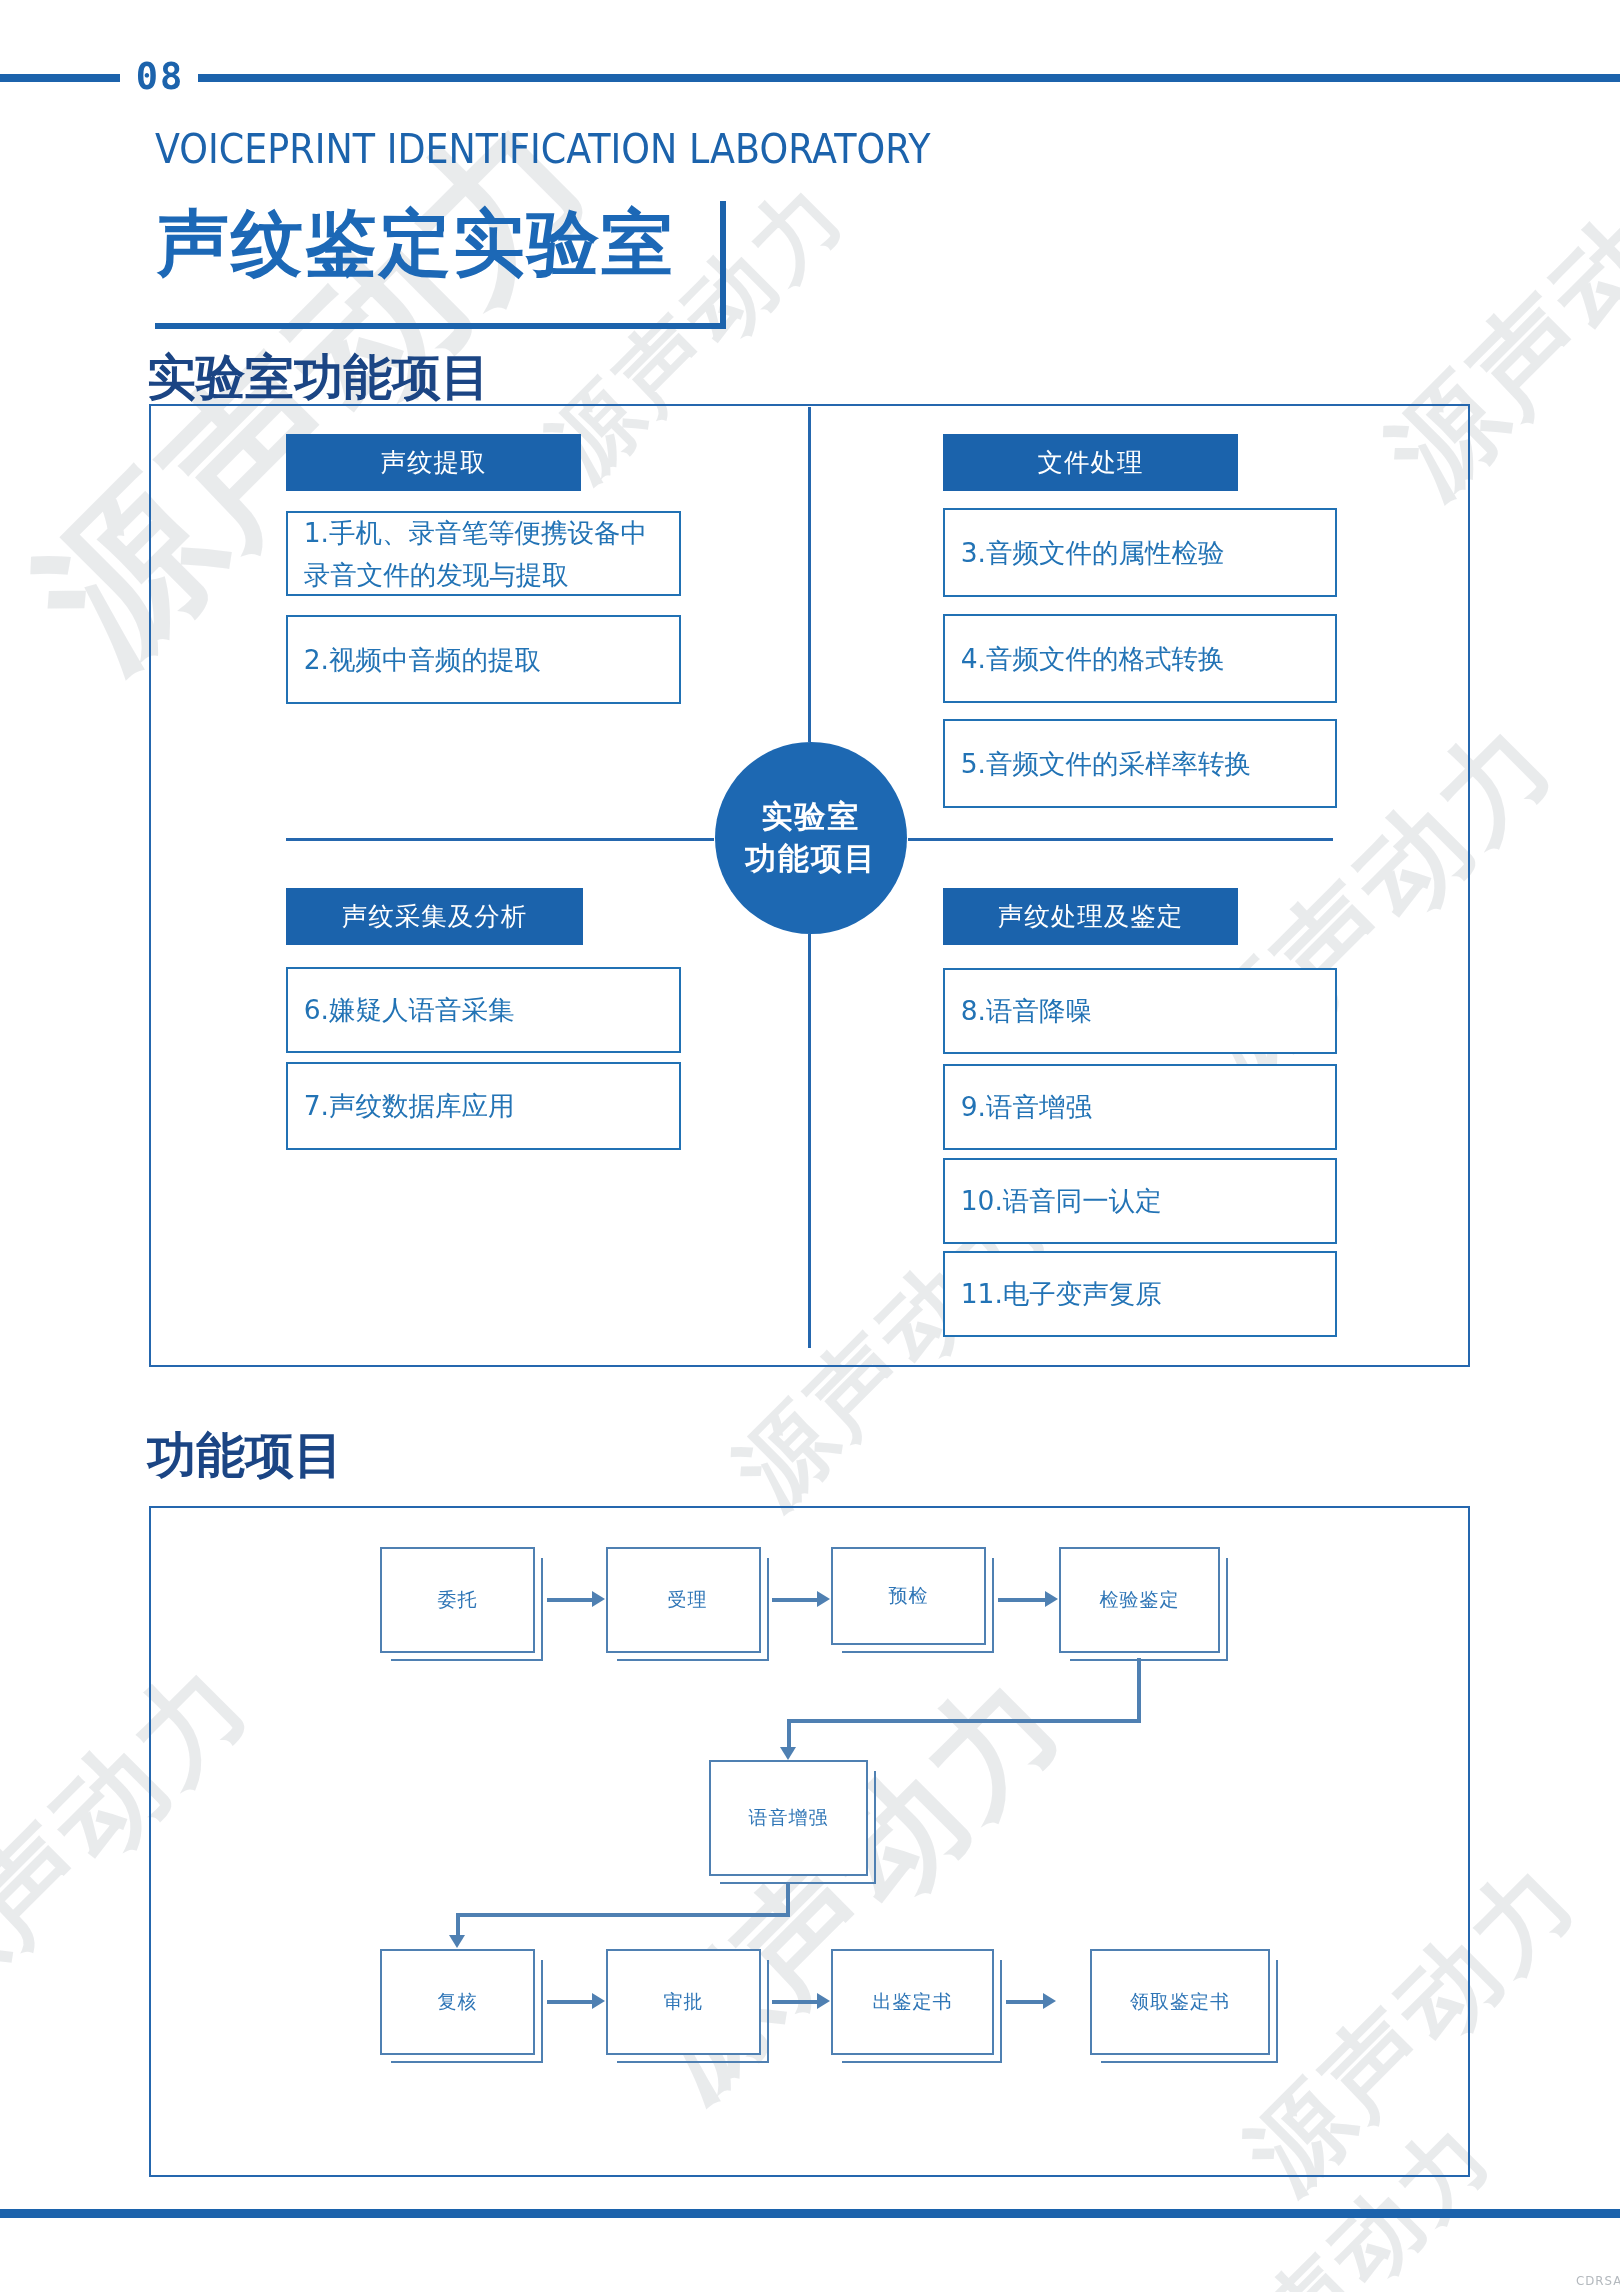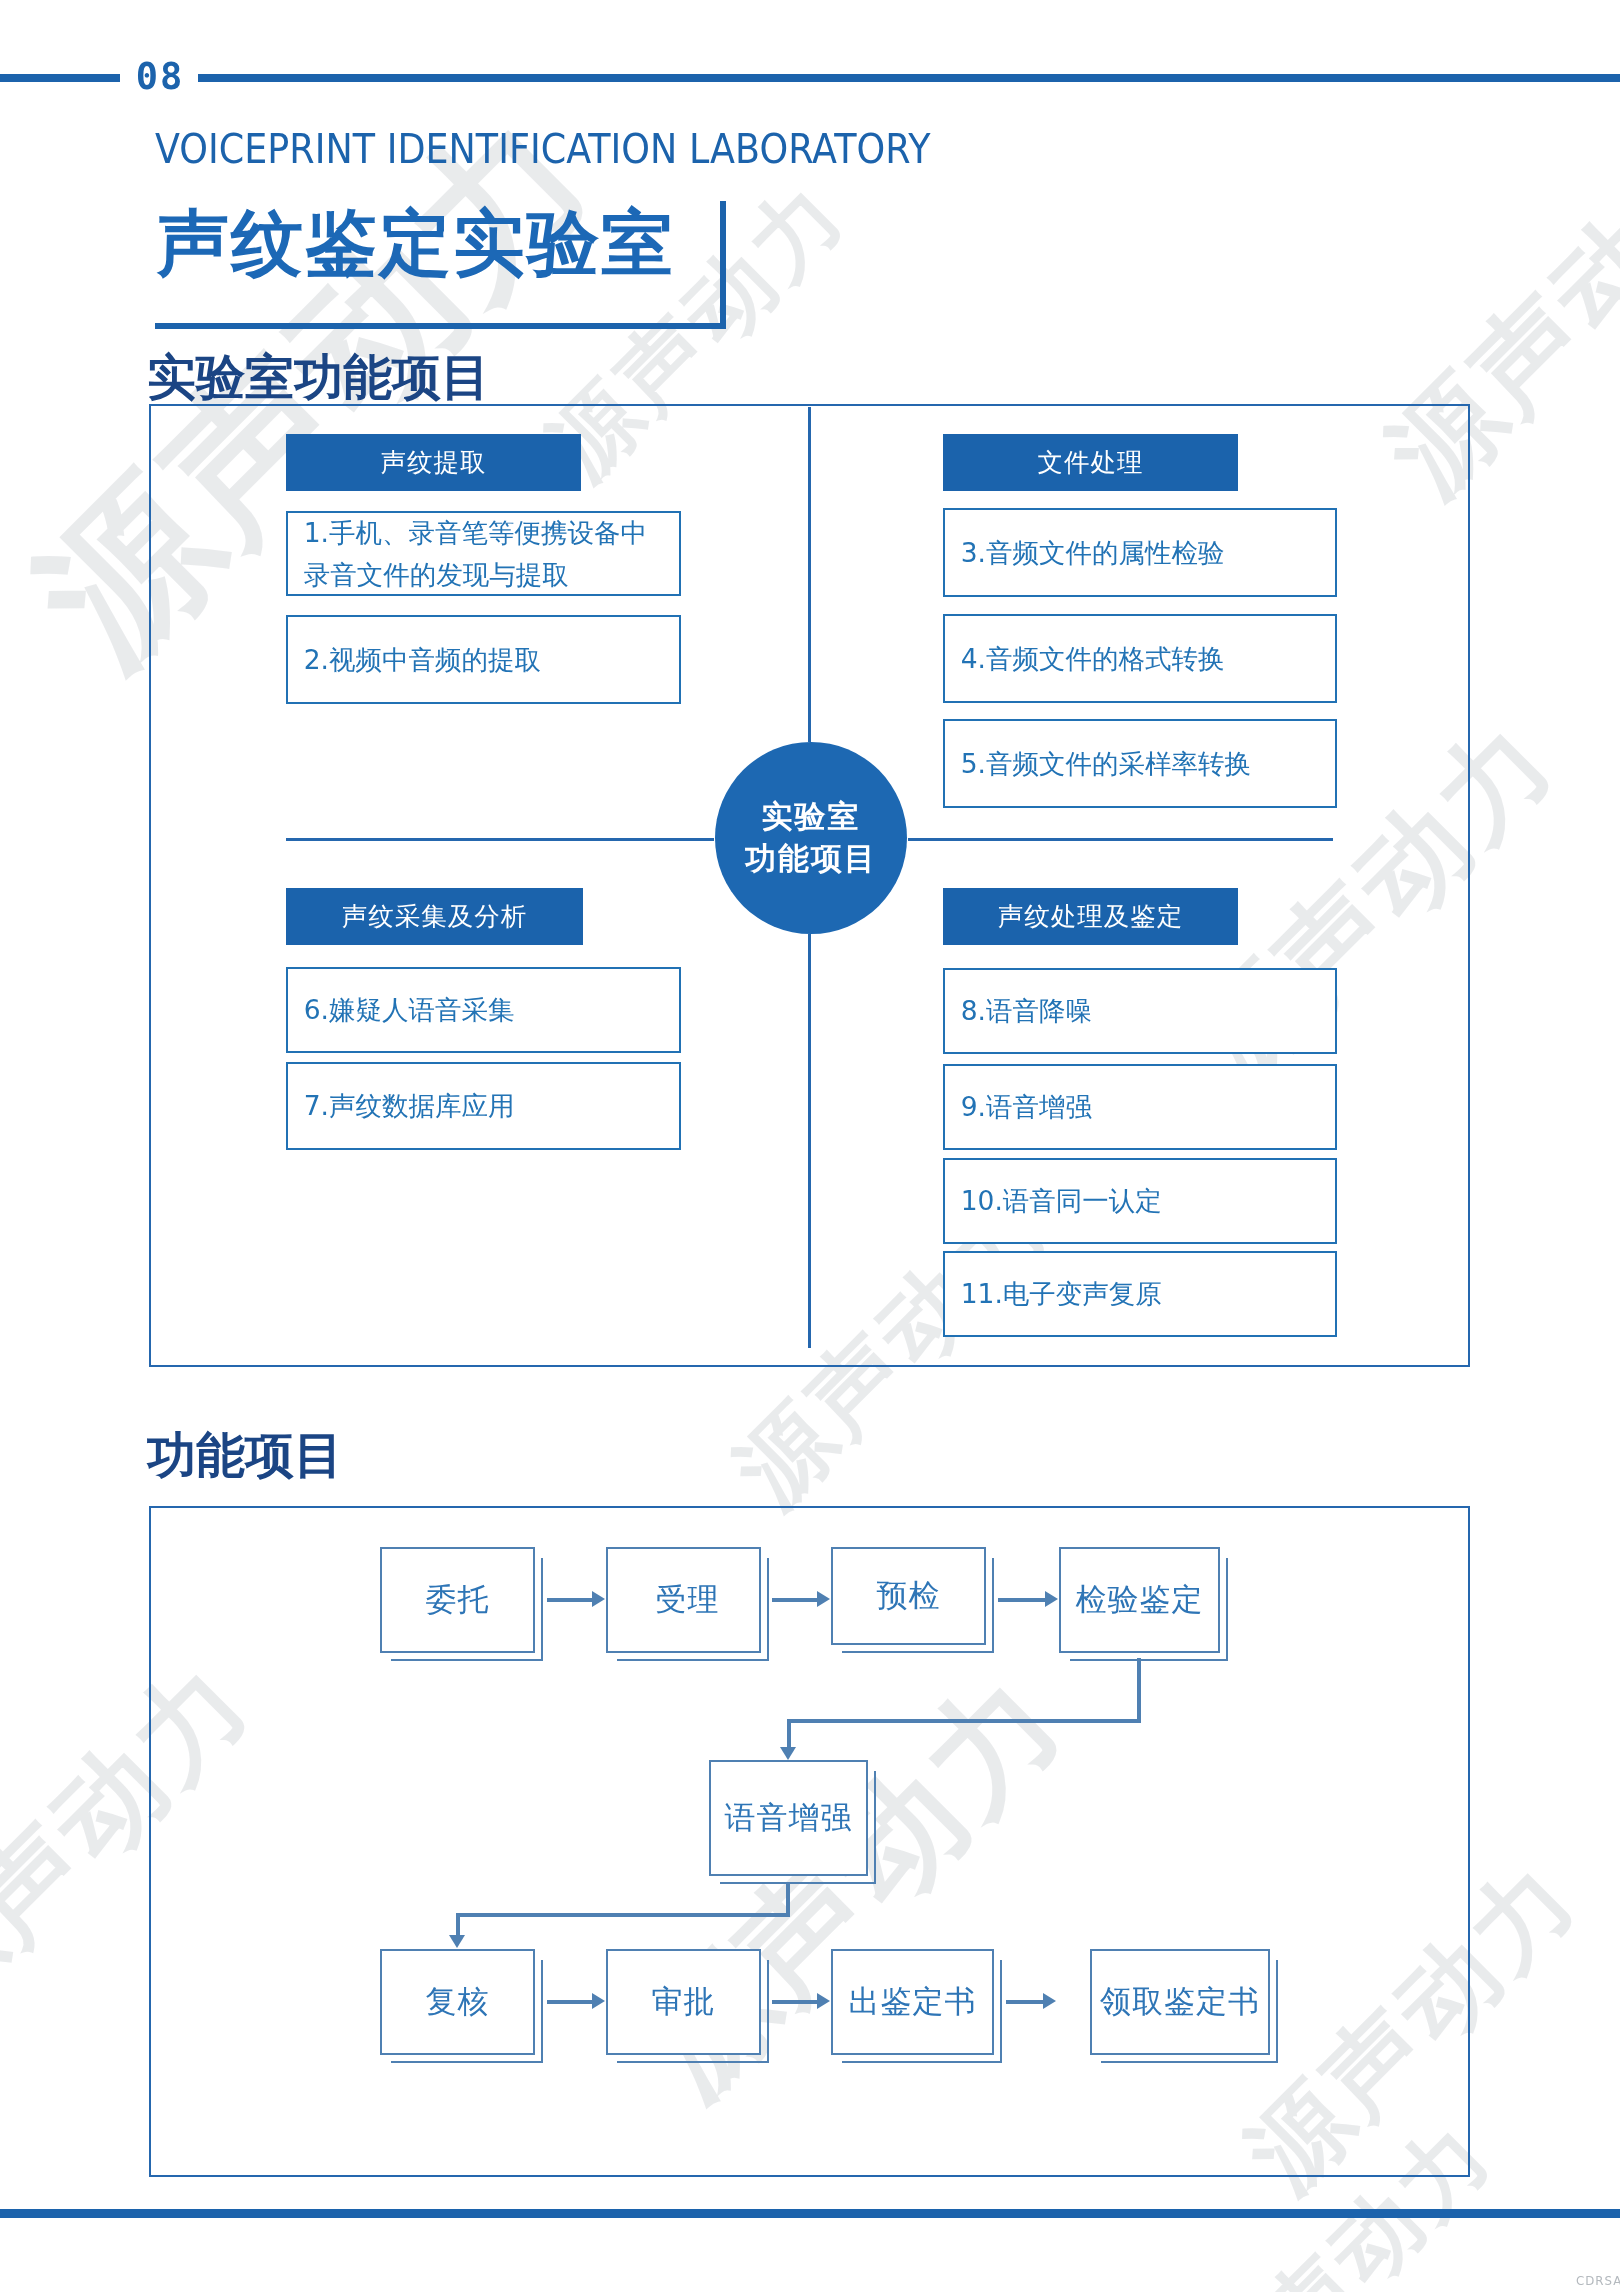--- a/index.html
+++ b/index.html
@@ -43,21 +43,21 @@
   }
   .circle{
     position:absolute;left:715px;top:742px;width:192px;height:192px;border-radius:50%;
     background:#1d68b2;color:#ffffff;display:flex;flex-direction:column;align-items:center;
     justify-content:center;font-size:31px;font-weight:700;line-height:1.35;letter-spacing:2px;
   }
   .xline{position:absolute;background:#2567ae;}
   
   .fbox{
     position:absolute;border:2.9px solid #4f80b2;background:#ffffff;color:#2e75b6;
-    font-size:31px;display:flex;align-items:center;justify-content:center;
+    font-size:19px;display:flex;align-items:center;justify-content:center;
     box-sizing:border-box;letter-spacing:1px;
   }
   .fbox::after{ 
     content:"";position:absolute;top:8.8px;left:8.8px;right:-9.8px;bottom:-9.8px;
     border-right:2.9px solid #4f80b2;border-bottom:2.9px solid #4f80b2;pointer-events:none;
   }
   .harrow{position:absolute;height:3.9px;background:#4f80b2;}
   .harrow::after{
     content:"";position:absolute;right:-12.7px;top:-6.9px;width:0;height:0;
     border-left:13.7px solid #4f80b2;border-top:8.8px solid transparent;border-bottom:8.8px solid transparent;

